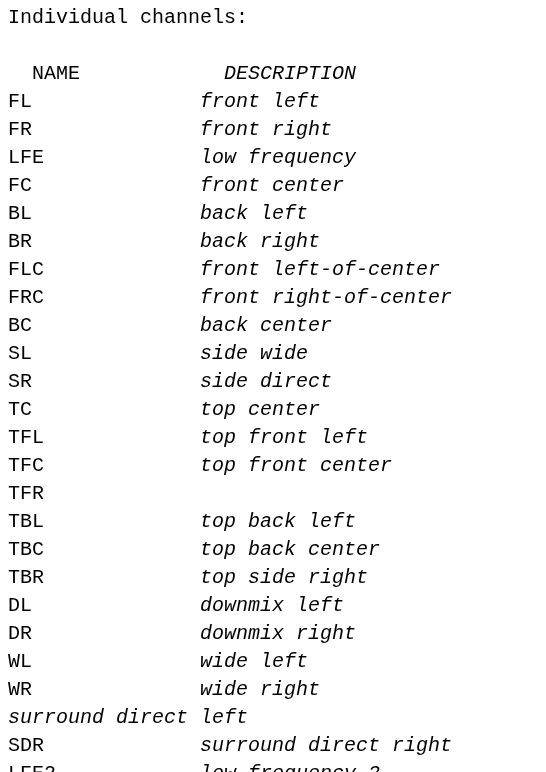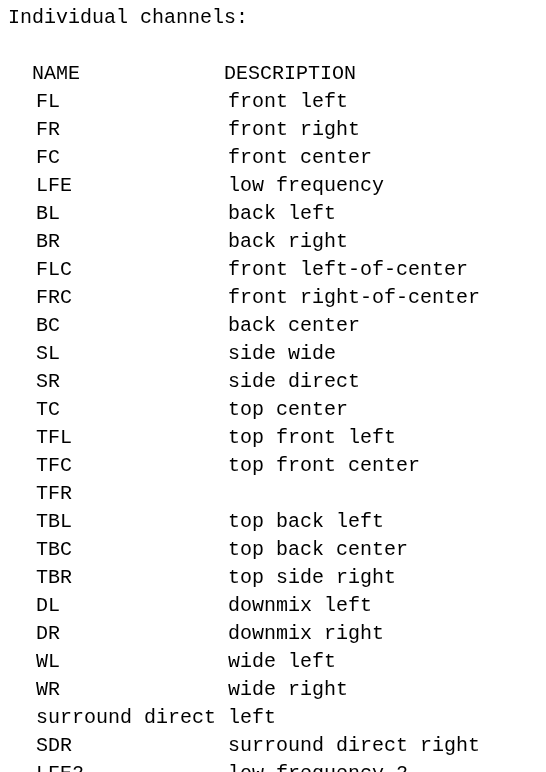--- a/index.html
+++ b/index.html
@@ -18,42 +18,42 @@
     }
     .title {
       white-space: pre;
     }
     .header {
       white-space: pre;
     }
     .row {
       white-space: pre;
       display: flex;
-      margin-left: 28px;
     }
     .name-col {
       display: inline-block;
       width: 16ch;
     }
     .desc-col {
       display: inline-block;
+      font-style: italic;
     }
   </style>
 </head>
 <body>
 
 <div class="title">Individual channels:</div>
 <div class="header">
   <span class="name-col">NAME</span><span class="desc-col">DESCRIPTION</span>
 </div>
 <div id="rows">
     <div class="row"><span class="name-col">FL</span><span class="desc-col">front left</span></div>
     <div class="row"><span class="name-col">FR</span><span class="desc-col">front right</span></div>
+    <div class="row"><span class="name-col">LFE</span><span class="desc-col">low frequency</span></div>
     <div class="row"><span class="name-col">FC</span><span class="desc-col">front center</span></div>
-    <div class="row"><span class="name-col">LFE</span><span class="desc-col">low frequency</span></div>
     <div class="row"><span class="name-col">BL</span><span class="desc-col">back left</span></div>
     <div class="row"><span class="name-col">BR</span><span class="desc-col">back right</span></div>
     <div class="row"><span class="name-col">FLC</span><span class="desc-col">front left-of-center</span></div>
     <div class="row"><span class="name-col">FRC</span><span class="desc-col">front right-of-center</span></div>
     <div class="row"><span class="name-col">BC</span><span class="desc-col">back center</span></div>
     <div class="row"><span class="name-col">SL</span><span class="desc-col">side wide</span></div>
     <div class="row"><span class="name-col">SR</span><span class="desc-col">side direct</span></div>
     <div class="row"><span class="name-col">TC</span><span class="desc-col">top center</span></div>
     <div class="row"><span class="name-col">TFL</span><span class="desc-col">top front left</span></div>
     <div class="row"><span class="name-col">TFC</span><span class="desc-col">top front center</span></div>

